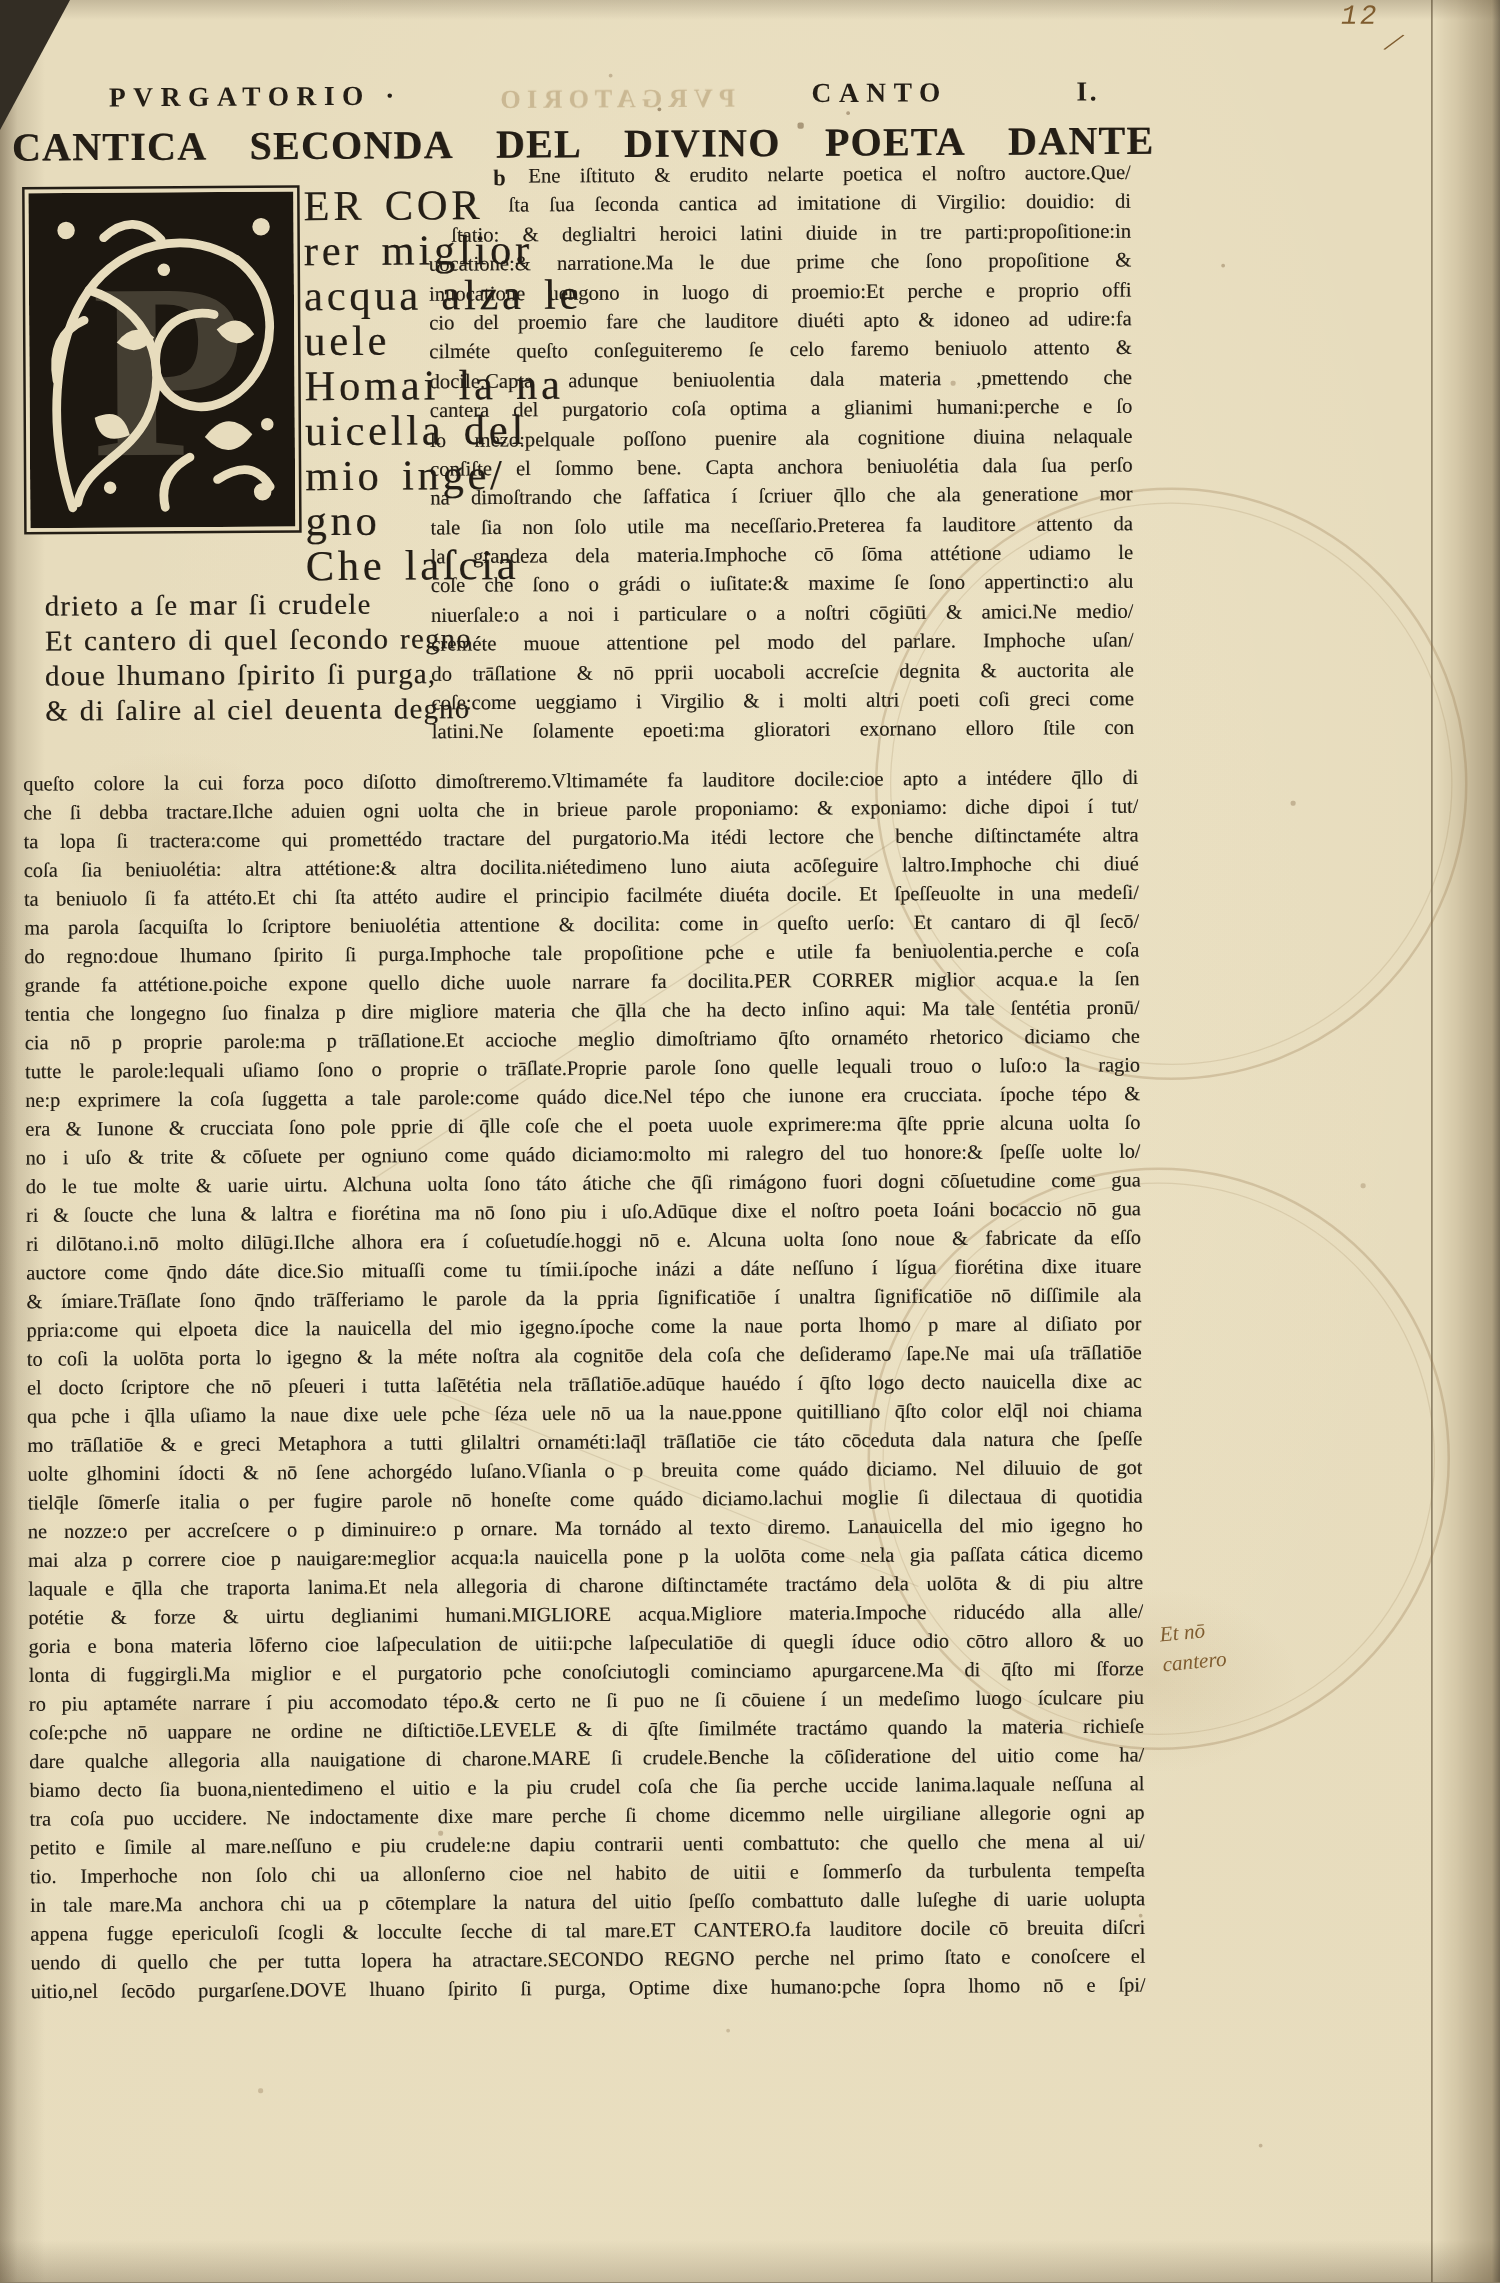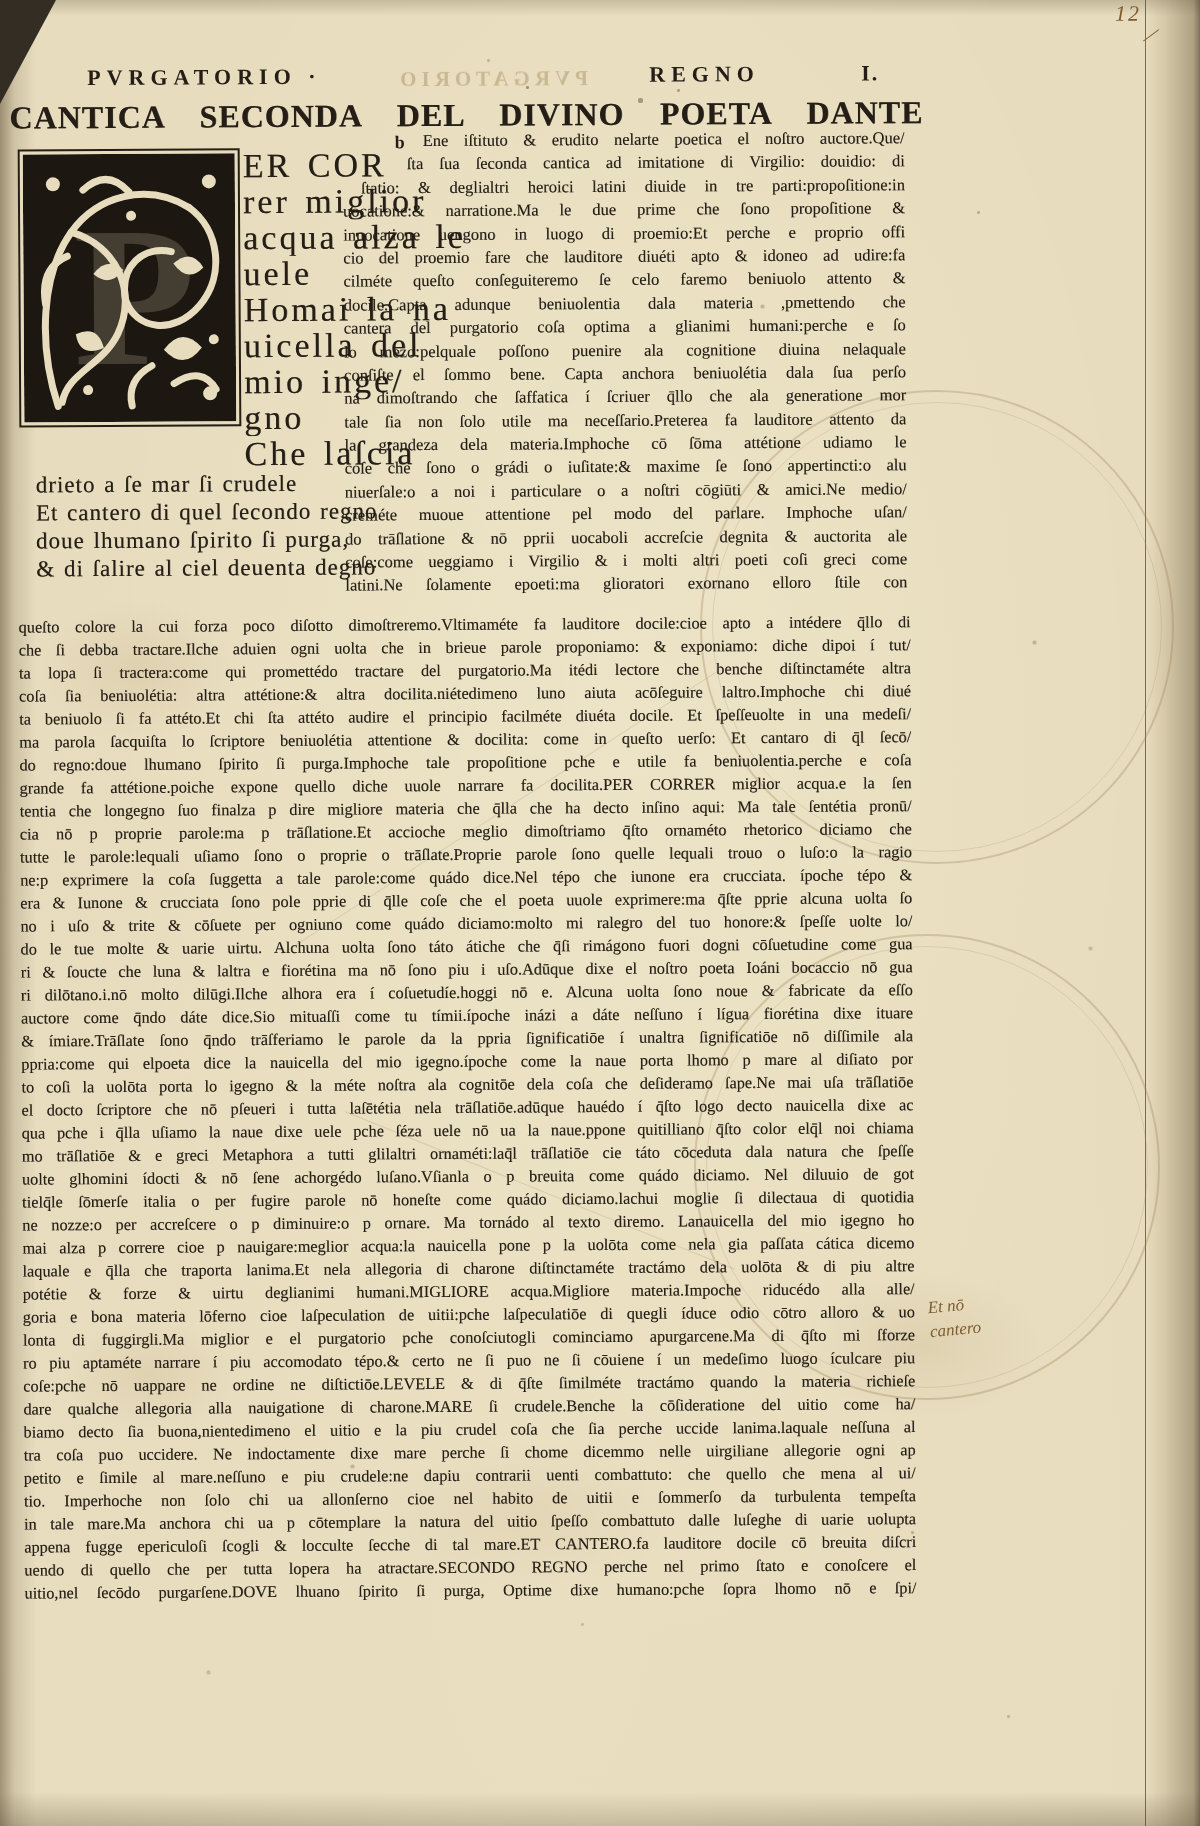--- a/index.html
+++ b/index.html
@@ -24,21 +24,21 @@
   .speckles{position:absolute;left:0;top:0;width:1px;height:1px;border-radius:50%;
     box-shadow:640px 100px 0 2px rgba(92,66,36,.45), 527px 87px 0 1px rgba(92,66,36,.5),
       678px 90px 0 1px rgba(92,66,36,.4), 762px 306px 0 1.5px rgba(110,80,45,.3),
       978px 212px 0 1px rgba(110,80,45,.35), 1034px 642px 0 1.5px rgba(110,80,45,.3),
       352px 1466px 0 1.5px rgba(110,80,45,.3), 912px 1532px 0 1px rgba(110,80,45,.35),
       208px 1672px 0 1.5px rgba(110,80,45,.25), 1008px 1716px 0 1px rgba(110,80,45,.3),
       488px 60px 0 1px rgba(110,80,45,.3), 136px 236px 0 1px rgba(230,222,196,.5),
       1090px 948px 0 1.5px rgba(110,80,45,.25), 582px 1624px 0 1px rgba(110,80,45,.25);}
   .inner{position:absolute;inset:0;transform:rotate(-0.35deg);transform-origin:600px 860px;}
   .hand{color:#7f5c2f;font-style:italic;}
-  .folio{position:absolute;left:1120px;top:4px;font-size:22px;letter-spacing:2px;}
+  .folio{position:absolute;left:1078px;top:4px;font-size:22px;letter-spacing:2px;font-family:Liberation Mono, monospace;}
   .folio-slash{position:absolute;left:34px;top:22px;display:inline-block;transform:rotate(18deg);font-size:24px;}
   .runhead{position:absolute;top:62px;font-size:22px;font-weight:700;letter-spacing:6px;white-space:nowrap;}
   .ghost{position:absolute;left:400px;top:66px;font-size:21px;font-weight:700;letter-spacing:5px;
     color:rgba(143,112,62,.34);transform:scaleX(-1);filter:blur(.5px);white-space:nowrap;}
   .title{position:absolute;left:14px;top:96px;width:914px;font-size:32px;font-weight:700;
     letter-spacing:1px;text-align:justify;text-align-last:justify;height:38px;overflow:hidden;
     text-shadow:.4px 0 0 rgba(36,30,22,.55);}
   .woodcut{position:absolute;left:22px;top:146px;width:212px;height:268px;border:2px solid #241e16;
     padding:3px;background:#e7dcbd;box-sizing:content-box;}
   .woodcut svg{display:block;}
@@ -81,21 +81,21 @@
 
   <div class="inner">
 
     <div class="folio hand">
       <span>12</span>
       <span class="folio-slash">⁄</span>
     </div>
 
     <div class="runhead" style="left:92px;">PVRGATORIO ·</div>
     <div class="ghost">PVRGATORIO</div>
-    <div class="runhead" style="left:654px;">REGNO</div>
+    <div class="runhead" style="left:654px;">CANTO</div>
     <div class="runhead" style="left:866px;letter-spacing:2px;">I.</div>
 
     <div class="title">CANTICA SECONDA DEL DIVINO POETA DANTE ALIGHIERI'</div>
 
     <div class="woodcut">
       <svg width="212" height="268" viewBox="0 0 212 268">
         <rect x="0" y="0" width="212" height="268" fill="#1c1710"></rect>
         <g>
           <text x="50" y="210" font-size="200" font-family="Liberation Serif, serif" font-weight="bold" fill="#e7dcbd" opacity="0.20">P</text>
         </g>

